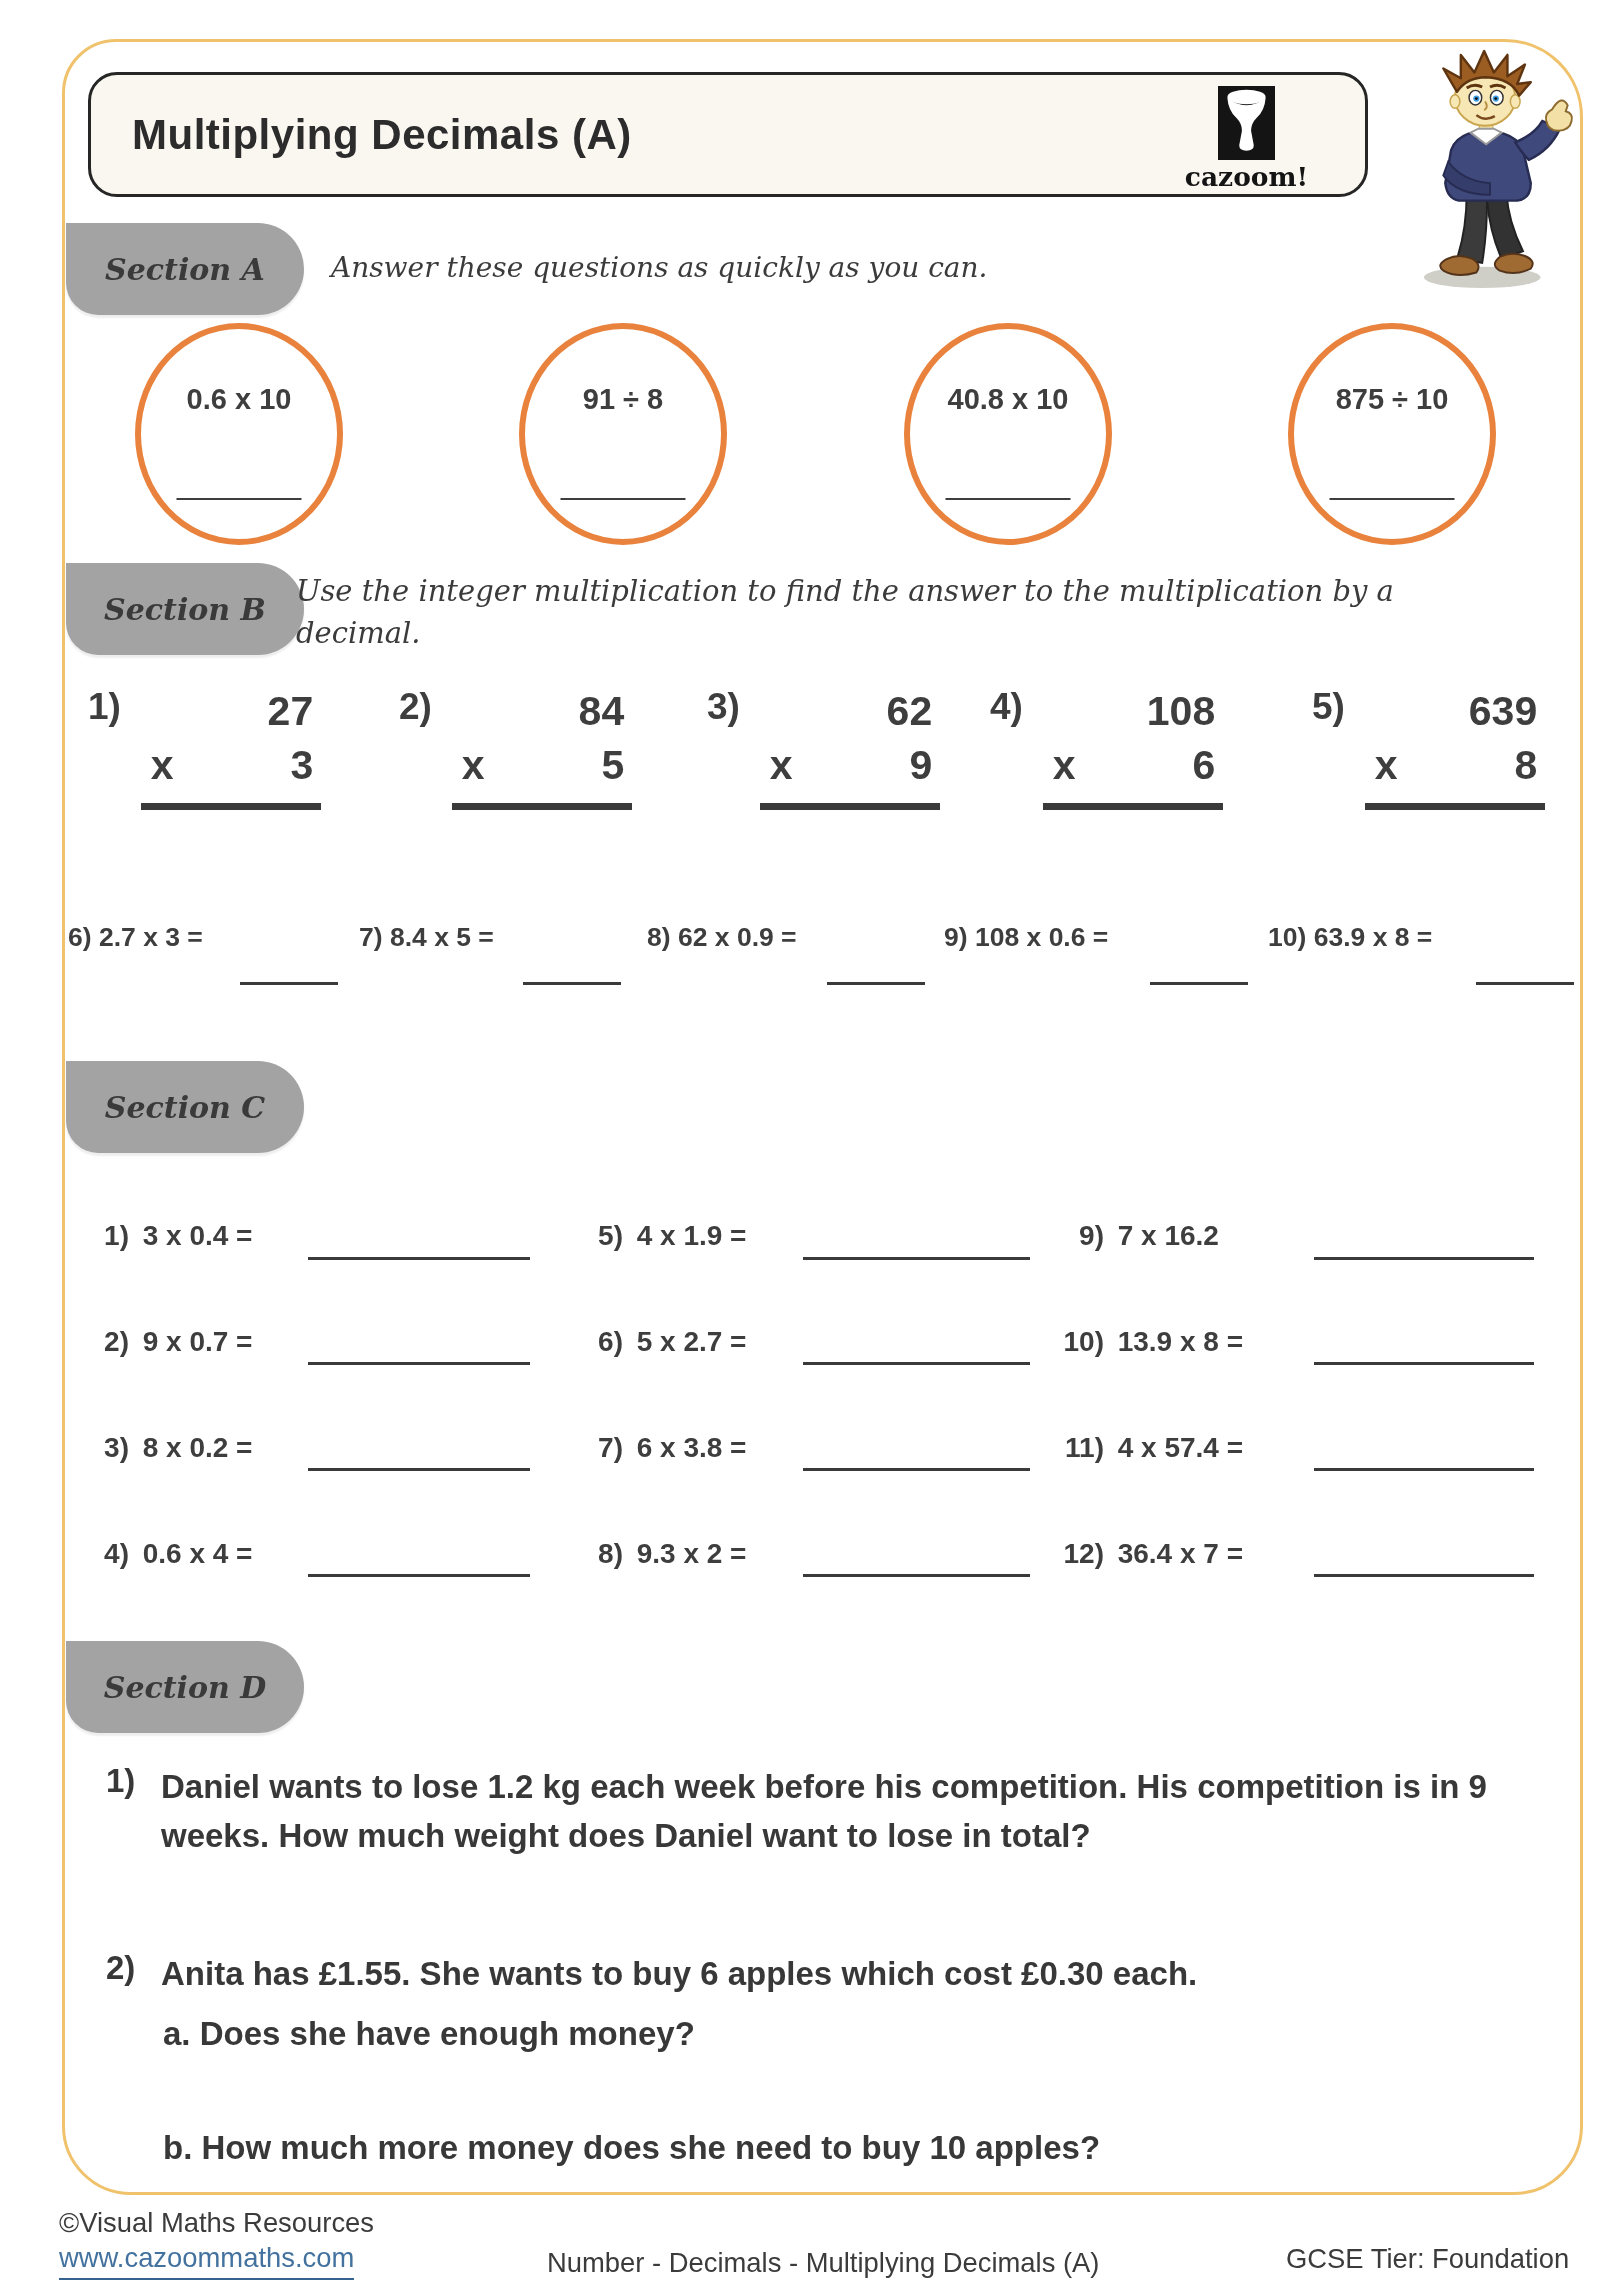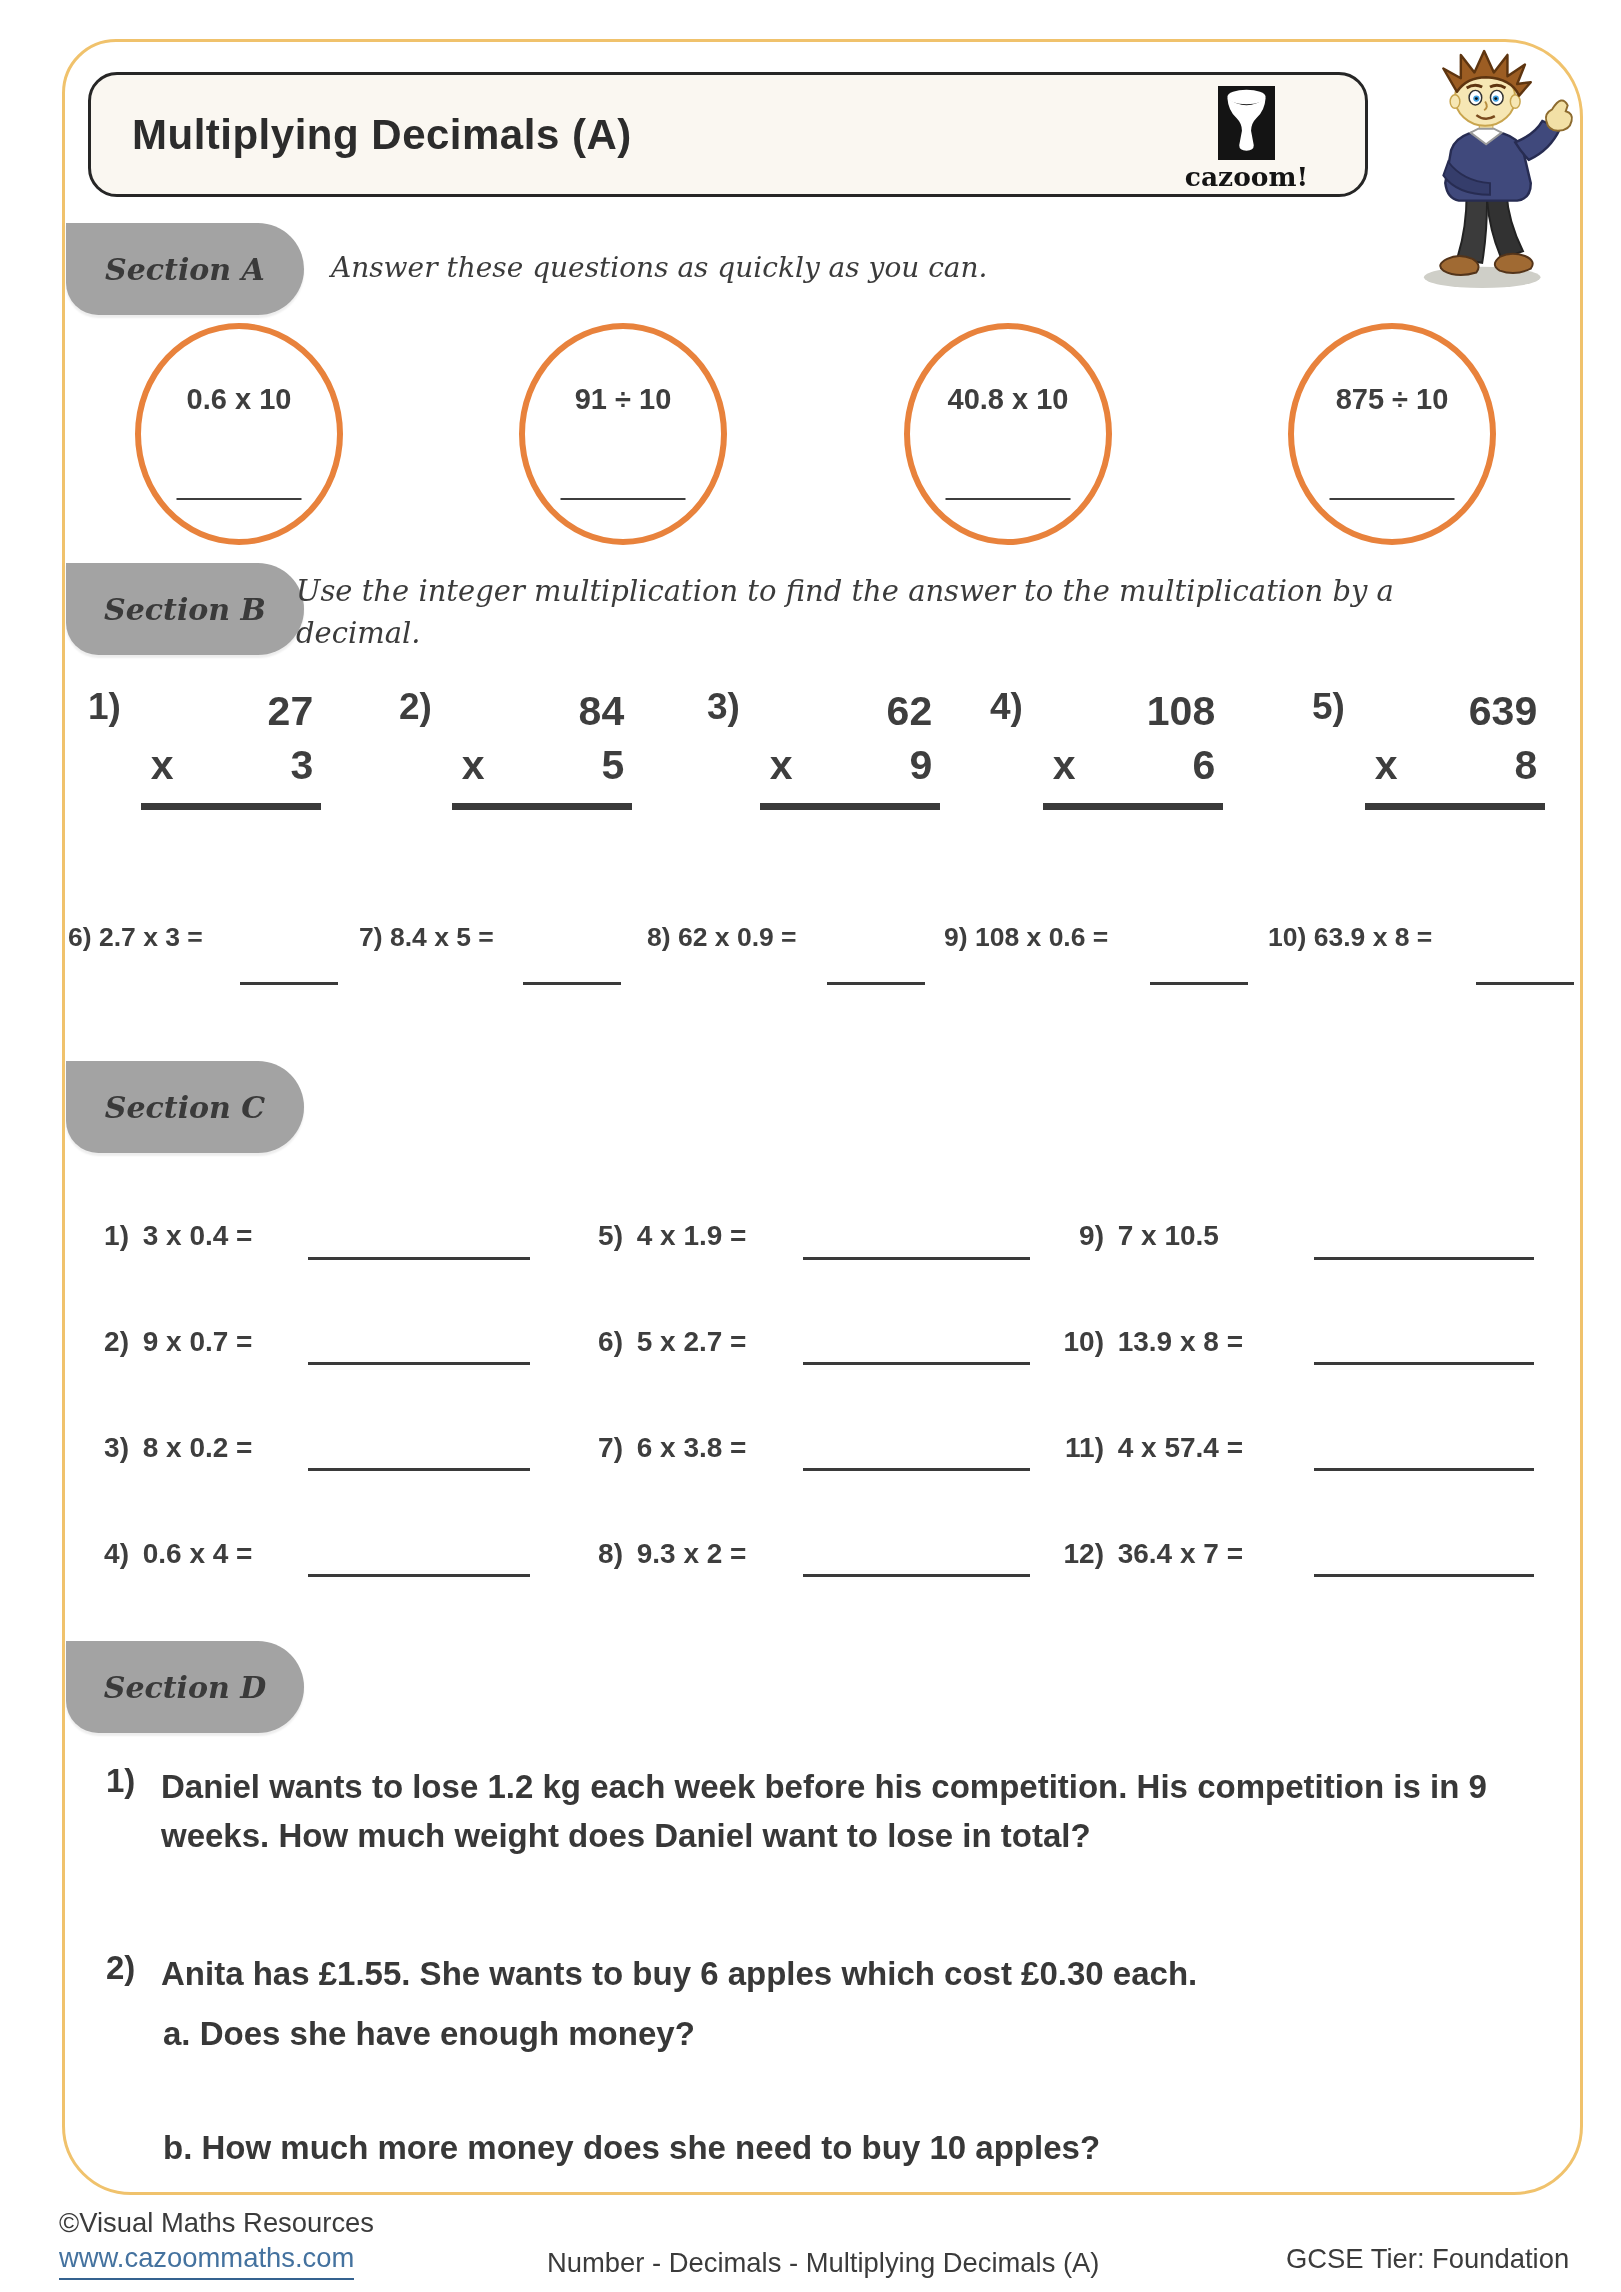--- a/index.html
+++ b/index.html
@@ -137,21 +137,21 @@
   </div>
 
   <div class="seclabel lab-a">Section A</div>
   <div class="instr instr-a">Answer these questions as quickly as you can.</div>
 
   <div class="oval ov-0">
     <div class="oval-text">0.6 x 10</div>
     <div class="oval-line"></div>
   </div>
   <div class="oval ov-1">
-    <div class="oval-text">91 ÷ 10</div>
+    <div class="oval-text">91 ÷ 8</div>
     <div class="oval-line"></div>
   </div>
   <div class="oval ov-2">
     <div class="oval-text">40.8 x 10</div>
     <div class="oval-line"></div>
   </div>
   <div class="oval ov-3">
     <div class="oval-text">875 ÷ 10</div>
     <div class="oval-line"></div>
   </div>
@@ -231,21 +231,21 @@
   <div class="cq c-col0 c-row0">
       <span class="n">1)</span>
       <span>3 x 0.4 =</span>
     </div>
   <div class="cq c-col1 c-row0">
       <span class="n">5)</span>
       <span>4 x 1.9 =</span>
     </div>
   <div class="cq c-col2 c-row0">
       <span class="n">9)</span>
-      <span>7 x 10.5</span>
+      <span>7 x 16.2</span>
     </div>
   <div class="cq c-col0 c-row1">
       <span class="n">2)</span>
       <span>9 x 0.7 =</span>
     </div>
   <div class="cq c-col1 c-row1">
       <span class="n">6)</span>
       <span>5 x 2.7 =</span>
     </div>
   <div class="cq c-col2 c-row1">

